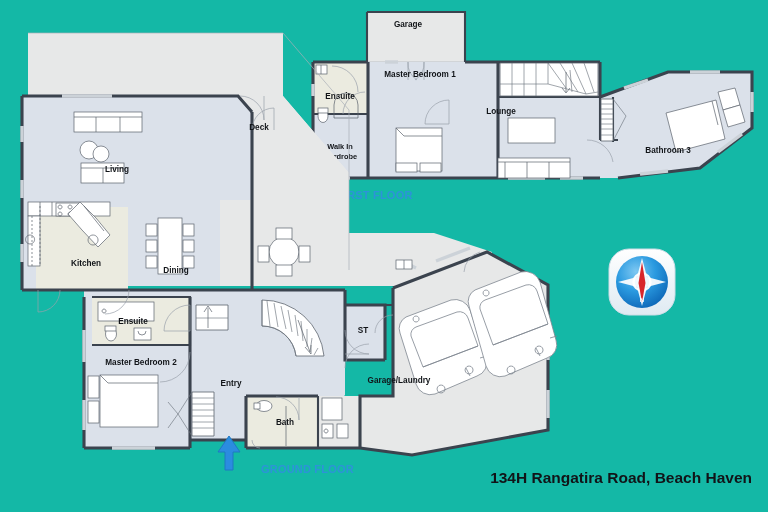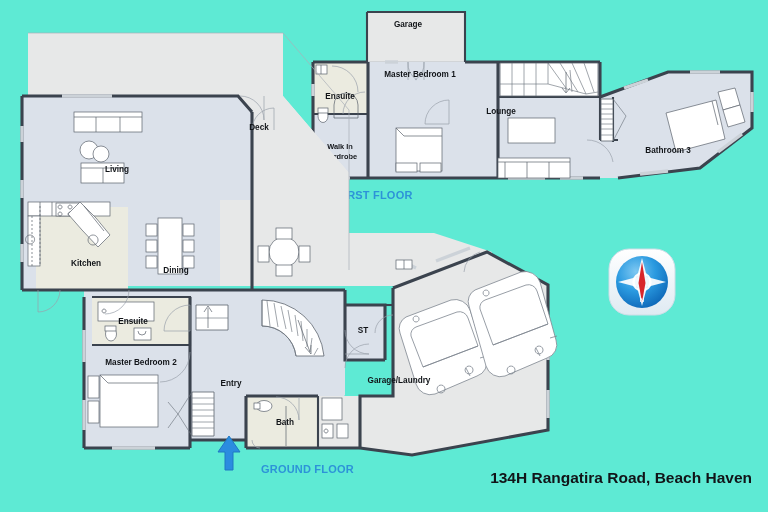--- a/index.html
+++ b/index.html
@@ -1,18 +1,18 @@
 <!DOCTYPE html>
 <html><head>
 <meta charset="utf-8">
 <style>
   html,body{margin:0;padding:0;background:#ffffff;}
   body{width:768px;height:512px;overflow:hidden;
        font-family:"Liberation Sans", sans-serif;}
-  #plan{position:relative;width:768px;height:512px;background:#5eead4;}
+  #plan{position:relative;width:768px;height:512px;background:#14b8a6;}
   svg#floorplan{position:absolute;left:0;top:0;width:768px;height:512px;display:block;}
 
   
   .room-label{font-family:"Liberation Sans",sans-serif;font-weight:bold;
               font-size:8.2px;fill:#111418;text-anchor:middle;}
   .room-label.sm{font-size:7.4px;}
   .floor-tag{font-family:"Liberation Sans",sans-serif;font-weight:bold;
              font-size:11px;fill:#2d93d8;letter-spacing:.2px;}
   .addr{font-family:"Liberation Sans",sans-serif;font-weight:bold;
         font-size:15.5px;fill:#111418;text-anchor:end;}

